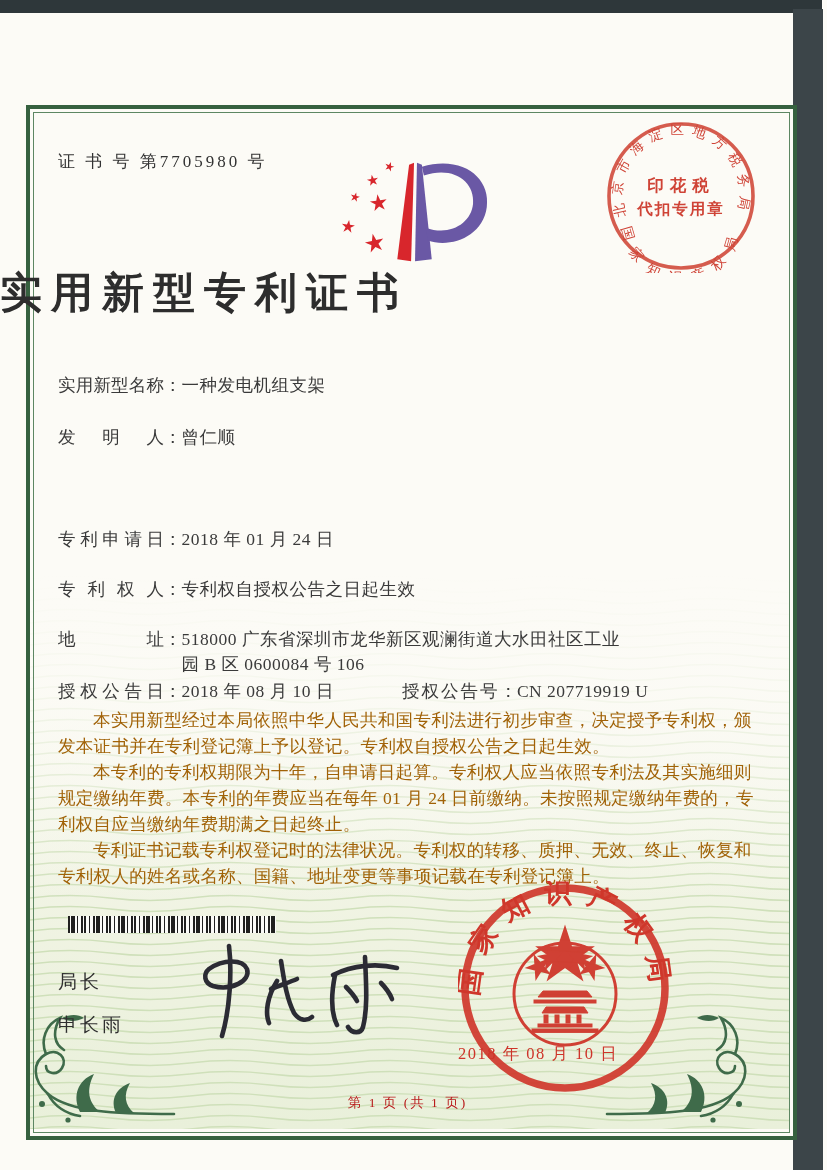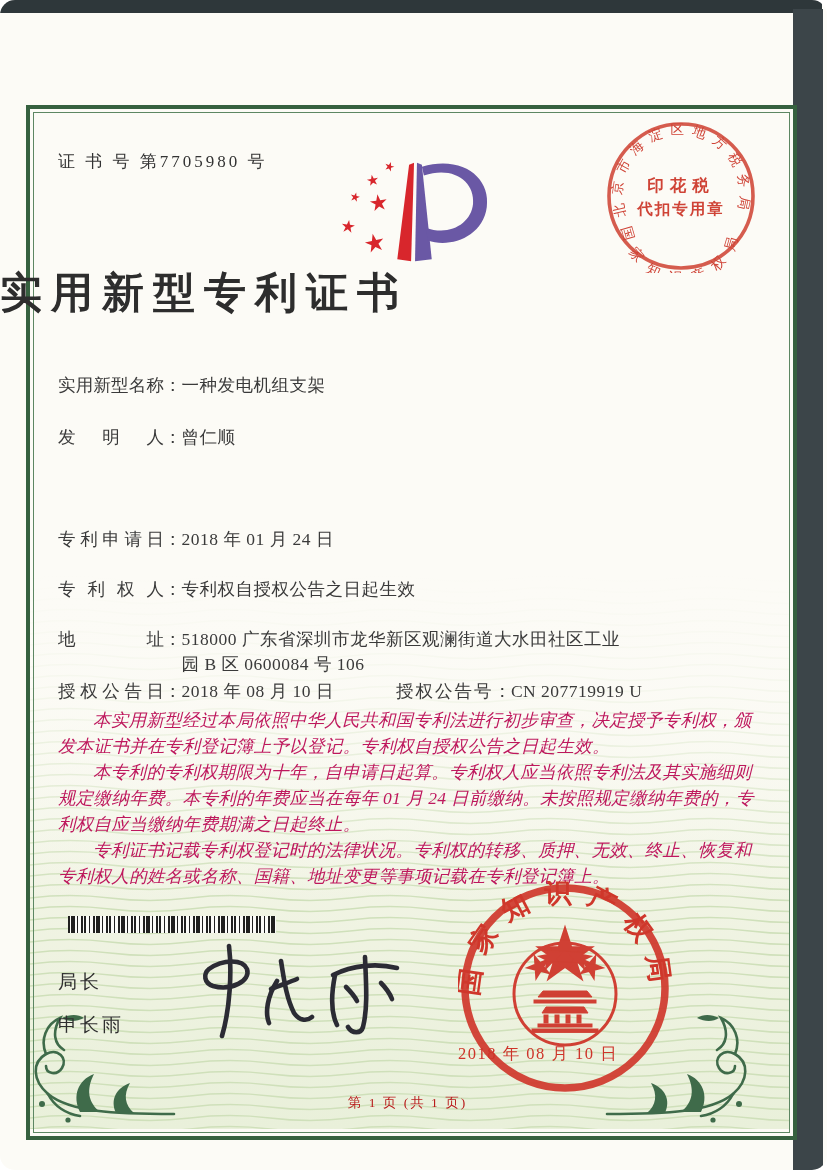--- a/index.html
+++ b/index.html
@@ -1,17 +1,17 @@
 <!DOCTYPE html>
 <html><head>
 <meta charset="utf-8">
 <style>
   html,body{margin:0;padding:0;background:#ffffff;}
   .stage{position:relative;width:827px;height:1170px;overflow:hidden;
-         font-family:"Liberation Serif","DejaVu Serif",serif;color:#3a3a3a;background:#fdfcf8;border-radius:15px;}
+         font-family:"Liberation Serif","DejaVu Serif",serif;color:#3a3a3a;background:#fdfcf8;}
   .scan-top{position:absolute;top:0;left:0;width:822px;height:13px;background:#2e373a;}
   .scan-right{position:absolute;top:9px;right:4px;width:30px;height:1161px;background:#3c4549;}
   .page{position:absolute;top:13px;left:0;width:793px;height:1157px;background:#fcfbf6;}
 
   
   .guilloche{position:absolute;left:30px;top:560px;width:760px;height:556px;}
   .guilloche-fade{position:absolute;left:30px;top:560px;width:760px;height:330px;
     background:linear-gradient(180deg,#fcfbf6 0%,rgba(252,251,246,.85) 35%,rgba(252,251,246,0) 100%);}
 
   
@@ -30,23 +30,23 @@
   .title{position:absolute;top:252px;left:0;width:793px;text-align:left;
     font-size:42px;font-weight:600;letter-spacing:9px;color:#2d2d2d;}
 
   .row{position:absolute;left:58px;font-size:17.5px;line-height:25px;white-space:nowrap;}
   .row .label{display:inline-block;width:106px;text-align:justify;text-align-last:justify;vertical-align:top;}
   .row .colon{display:inline-block;vertical-align:top;}
   .row .value{display:inline-block;vertical-align:top;letter-spacing:.5px;white-space:pre-line;max-width:566px;}
   .r1{top:360px}.r2{top:412px}.r3{top:463px}.r4{top:514px}.r5{top:564px}.r6{top:614px}
   .r7{top:666px;width:700px;display:flex;}
   .r7 .cell-right{margin-left:62px;white-space:nowrap;}
-  .r7 .label2{letter-spacing:2px;}
-
-  .body-text{position:absolute;top:694px;left:58px;width:708px;font-size:17.5px;color:#be185d;font-style:italic;}
+  .r7 .label2{letter-spacing:2px;margin-left:6px;}
+
+  .body-text{position:absolute;top:694px;left:58px;width:708px;font-size:17.5px;color:#a16207;}
   .body-text p{margin:0;line-height:26px;text-indent:2em;letter-spacing:.3px;}
 
   .barcode{position:absolute;top:903px;left:68px;width:208px;height:17px;
     background:repeating-linear-gradient(90deg,
       #20201f 0 2px,#fbfbf8 2px 3px,#20201f 3px 7px,#fbfbf8 7px 9px,
       #20201f 9px 10px,#fbfbf8 10px 13px,#20201f 13px 15px,#fbfbf8 15px 16px,
       #20201f 16px 18px,#fbfbf8 18px 21px,#20201f 21px 22px,#fbfbf8 22px 25px);}
 
   .signer{position:absolute;left:58px;top:956px;font-size:19px;color:#2f2f2f;
     font-family:"Liberation Sans","DejaVu Sans",sans-serif;letter-spacing:3px;}

